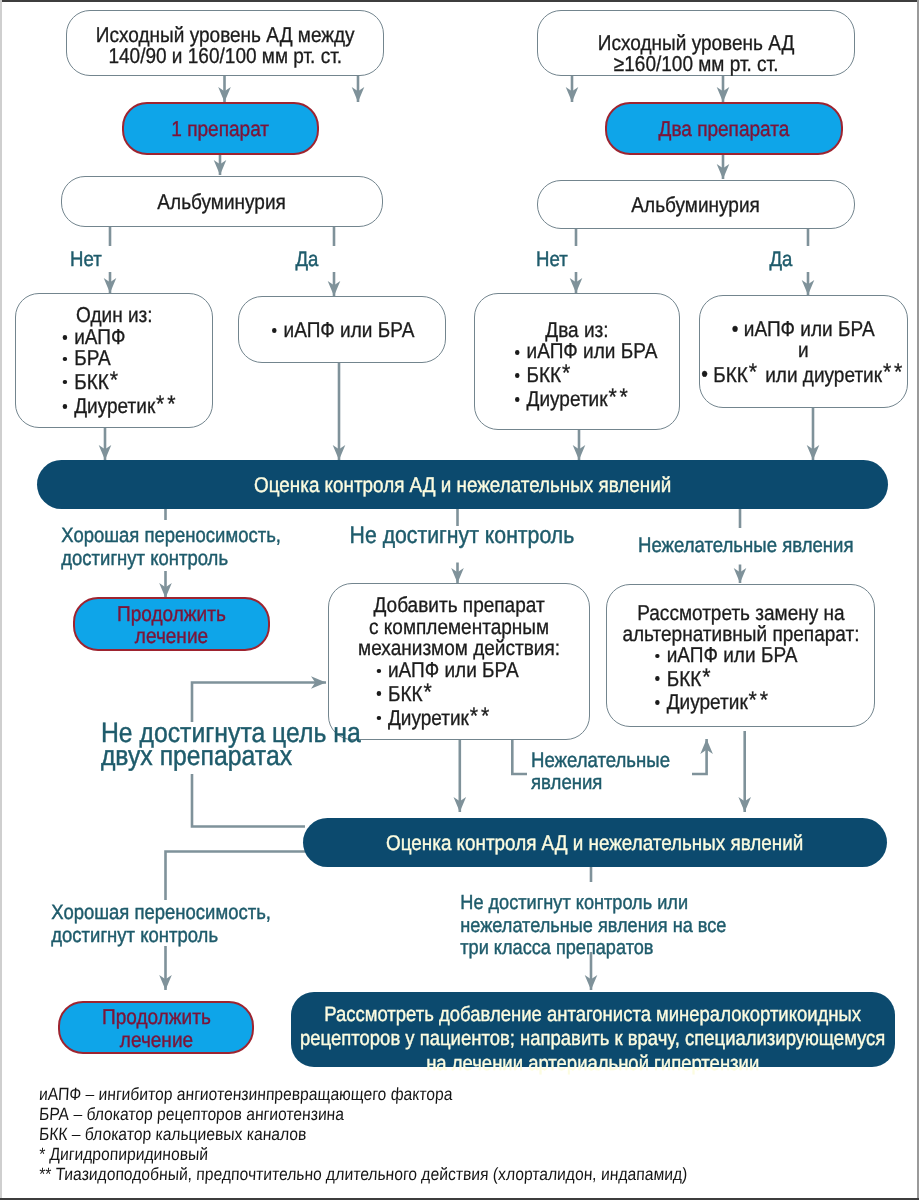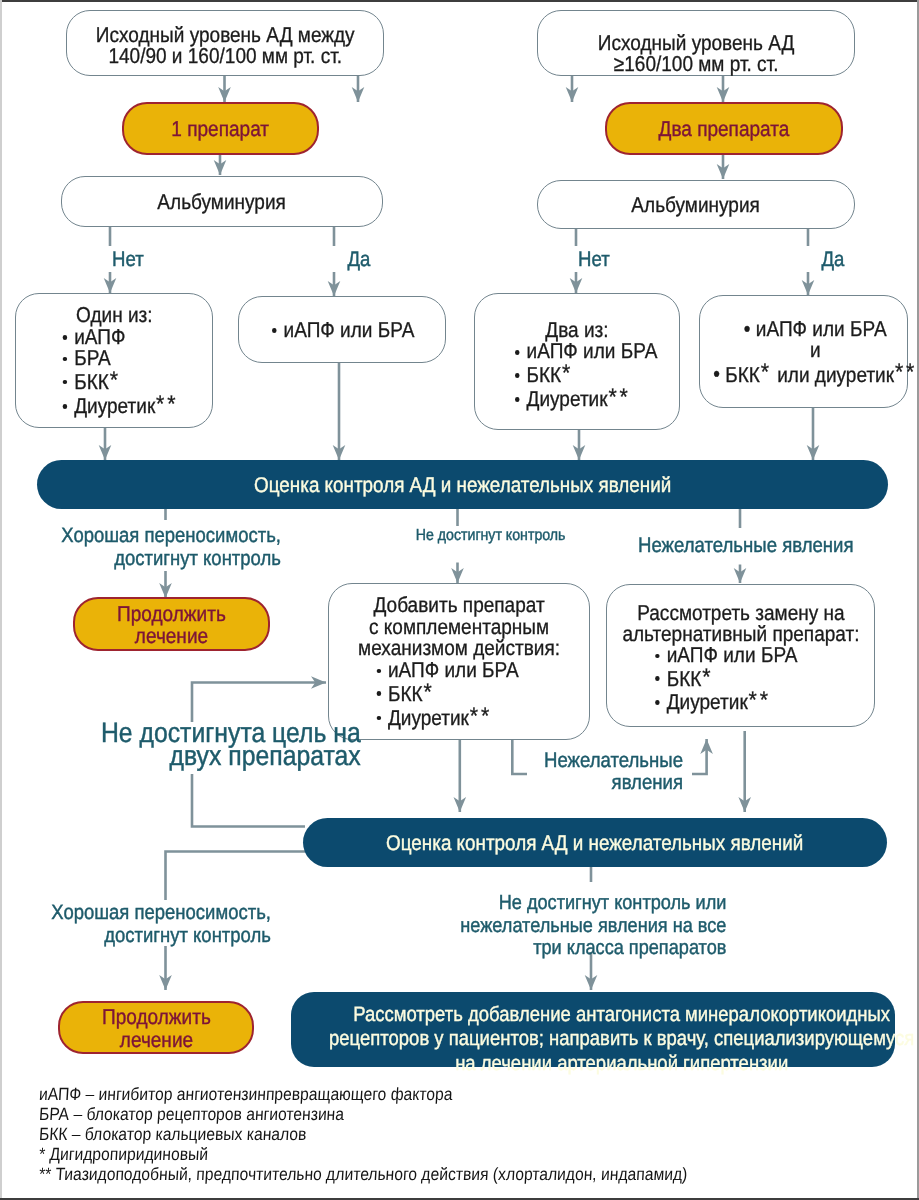--- a/index.html
+++ b/index.html
@@ -6,28 +6,28 @@
   html,body{margin:0;padding:0;background:#ffffff;-webkit-font-smoothing:antialiased;text-rendering:geometricPrecision;}
   body{width:919px;height:1200px;overflow:hidden;font-family:"Liberation Sans",sans-serif;}
   #page{position:relative;width:919px;height:1200px;background:#ffffff;box-sizing:border-box;}
   #page::before{content:"";position:absolute;left:0;top:0;width:919px;height:2px;background:#3d3d3d;z-index:50;}
   #page::after{content:"";position:absolute;left:0;bottom:0;width:919px;height:2px;background:#3d3d3d;z-index:50;}
   .edge-l{position:absolute;left:0;top:0;width:2px;height:1200px;background:#cfcfcf;z-index:50;}
   .edge-r{position:absolute;right:0;top:0;width:2px;height:1200px;background:#9a9a9a;z-index:50;}
 
   svg#wires{position:absolute;left:0;top:0;width:919px;height:1200px;}
 
-  .node{position:absolute;box-sizing:border-box;display:flex;align-items:center;justify-content:flex-start;text-align:center;}
+  .node{position:absolute;box-sizing:border-box;display:flex;align-items:center;justify-content:center;text-align:center;}
   .tealbox{border:1.9px solid #73858e;border-radius:24px;background:#ffffff;color:#1b1b1b;
            -webkit-text-stroke:0.32px #1b1b1b;}
-  .redbox{border:2px solid #9e2430;border-radius:25px;background:#eab308;color:#7c1438;
+  .redbox{border:2px solid #9e2430;border-radius:25px;background:#0ea5e9;color:#7c1438;
           -webkit-text-stroke:0.4px #7c1438;}
   .greenbar{background:#0c4a6e;border-radius:25px;color:#fcfce0;
             -webkit-text-stroke:0.4px #fcfce0;}
-  .lbl{position:absolute;color:#1e5b6b;text-align:right;line-height:1.18;
+  .lbl{position:absolute;color:#1e5b6b;text-align:left;line-height:1.18;
        -webkit-text-stroke:0.45px #1e5b6b;}
   .lbl > span{display:inline-block;transform:scaleX(.885);}
   .inner{width:max-content;max-width:none;transform:scaleX(.885);white-space:nowrap;margin:0 auto;}
   .inner > div{width:max-content;max-width:none;position:relative;left:50%;transform:translateX(-50%);}
   .lbl{white-space:nowrap;}
   .foot > div{transform:scaleX(.885) skewX(-4deg);transform-origin:left center;white-space:nowrap;}
   .ast{letter-spacing:3.2px;font-size:1.12em;margin-left:1px;display:inline-block;vertical-align:0.06em;}
   .foot .ast{letter-spacing:normal;font-size:1em;margin-left:0;vertical-align:baseline;}
   ul.bul{list-style:none;margin:0;padding:0;text-align:left;display:inline-block;}
   ul.bul li{position:relative;padding-left:16px;white-space:nowrap;}
@@ -154,21 +154,21 @@
       <div>и</div>
       <div>•&nbsp;<span>БКК<span class="ast">*</span> или диуретик<span class="ast">**</span></span></div>
     </div>
   </div>
 
   <div class="node greenbar" style="left:37px;top:460px;width:851px;height:49px;font-size:21.3px;line-height:21.3px;padding-top:2px;">
     <div class="inner">Оценка контроля АД и нежелательных явлений</div>
   </div>
 
   <div class="lbl" style="left:47px;top:524px;width:244px;font-size:20.9px;line-height:23.2px;"><span>Хорошая переносимость,<br>достигнут контроль</span></div>
-  <div class="lbl" style="left:335px;top:524px;width:240px;font-size:16px;line-height:23.2px;"><span>Не достигнут контроль</span></div>
+  <div class="lbl" style="left:335px;top:524px;width:240px;font-size:24px;line-height:23.2px;"><span>Не достигнут контроль</span></div>
   <div class="lbl" style="left:624px;top:534px;width:238px;font-size:21px;line-height:23.2px;"><span>Нежелательные явления</span></div>
 
   <div class="node redbox" style="left:73px;top:597px;width:197px;height:54px;font-size:21.5px;line-height:22.5px;padding-top:2px;">
     <div class="inner nl">Продолжить<br>лечение</div>
   </div>
 
   <div class="node tealbox" style="left:328px;top:583px;width:262px;height:157px;font-size:21.5px;line-height:21.7px;padding-top:2px;">
     <div class="inner">
       <div class="nl">Добавить препарат<br>с комплементарным<br>механизмом действия:</div>
       <ul class="bul" style="padding-left:0px;margin-right:29px;"><li>иАПФ или БРА</li><li>БКК<span class="ast">*</span></li><li>Диуретик<span class="ast">**</span></li></ul>

